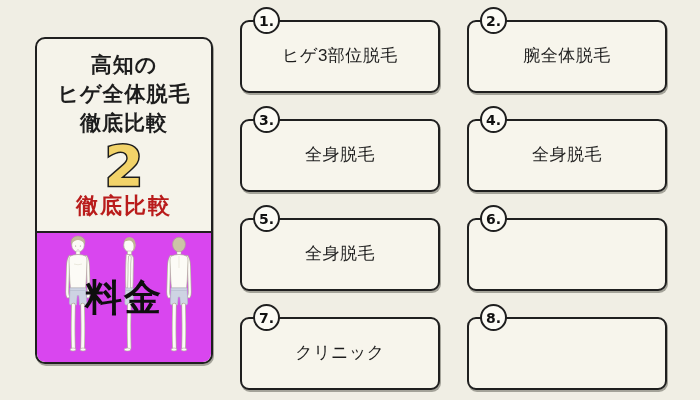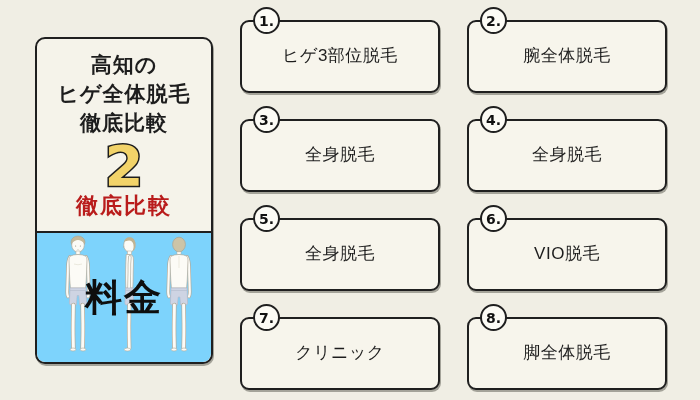--- a/index.html
+++ b/index.html
@@ -17,21 +17,21 @@
   .t-line{font-size:21px;font-weight:600;letter-spacing:1px;color:#1d1d1d;line-height:1.38;}
   .count-line{display:flex;align-items:center;justify-content:center;margin-top:1px;}
   .big-num{
     font-family:"DejaVu Sans",sans-serif;font-size:56px;font-weight:800;line-height:.95;
     color:#f2d369;-webkit-text-stroke:3px #1d1d1d;paint-order:stroke fill;
   }
   .count-suffix{font-size:23px;font-weight:600;letter-spacing:1px;color:#1d1d1d;}
   .t-tail{font-size:22px;font-weight:600;letter-spacing:2px;color:#b91c1c;line-height:1.3;}
   .panel-image{
     position:absolute;left:0;right:0;bottom:0;height:129px;
-    background:#7dd3fc;border-top:2px solid #1f1f1f;border-radius:0 0 8px 8px;
+    background:#d946ef;border-top:2px solid #1f1f1f;border-radius:0 0 8px 8px;
   }
   .panel-image svg{position:absolute;left:0;top:1px;}
   .caption{
     position:absolute;left:0;right:0;top:40px;text-align:center;
     font-size:37px;font-weight:800;color:#0e0e0e;letter-spacing:2px;
   }
 
   
   .grid{
     position:absolute;left:240px;top:20px;
@@ -168,36 +168,28 @@
 
     <div class="card">
       <span class="badge">5.</span>
       <div class="card-text">
         <div>全身脱毛</div>
       </div>
     </div>
 
     <div class="card">
       <span class="badge">6.</span>
-      <div class="card-text">
-        <div>VIO脱毛</div>
-        <div></div>
-      </div>
     </div>
 
     <div class="card">
       <span class="badge">7.</span>
       <div class="card-text">
         <div>クリニック</div>
         <div></div>
       </div>
     </div>
 
     <div class="card">
       <span class="badge">8.</span>
-      <div class="card-text">
-        <div>脚全体脱毛</div>
-        <div></div>
-      </div>
     </div>
 
   </div>
 </div>
 
 </body></html>

